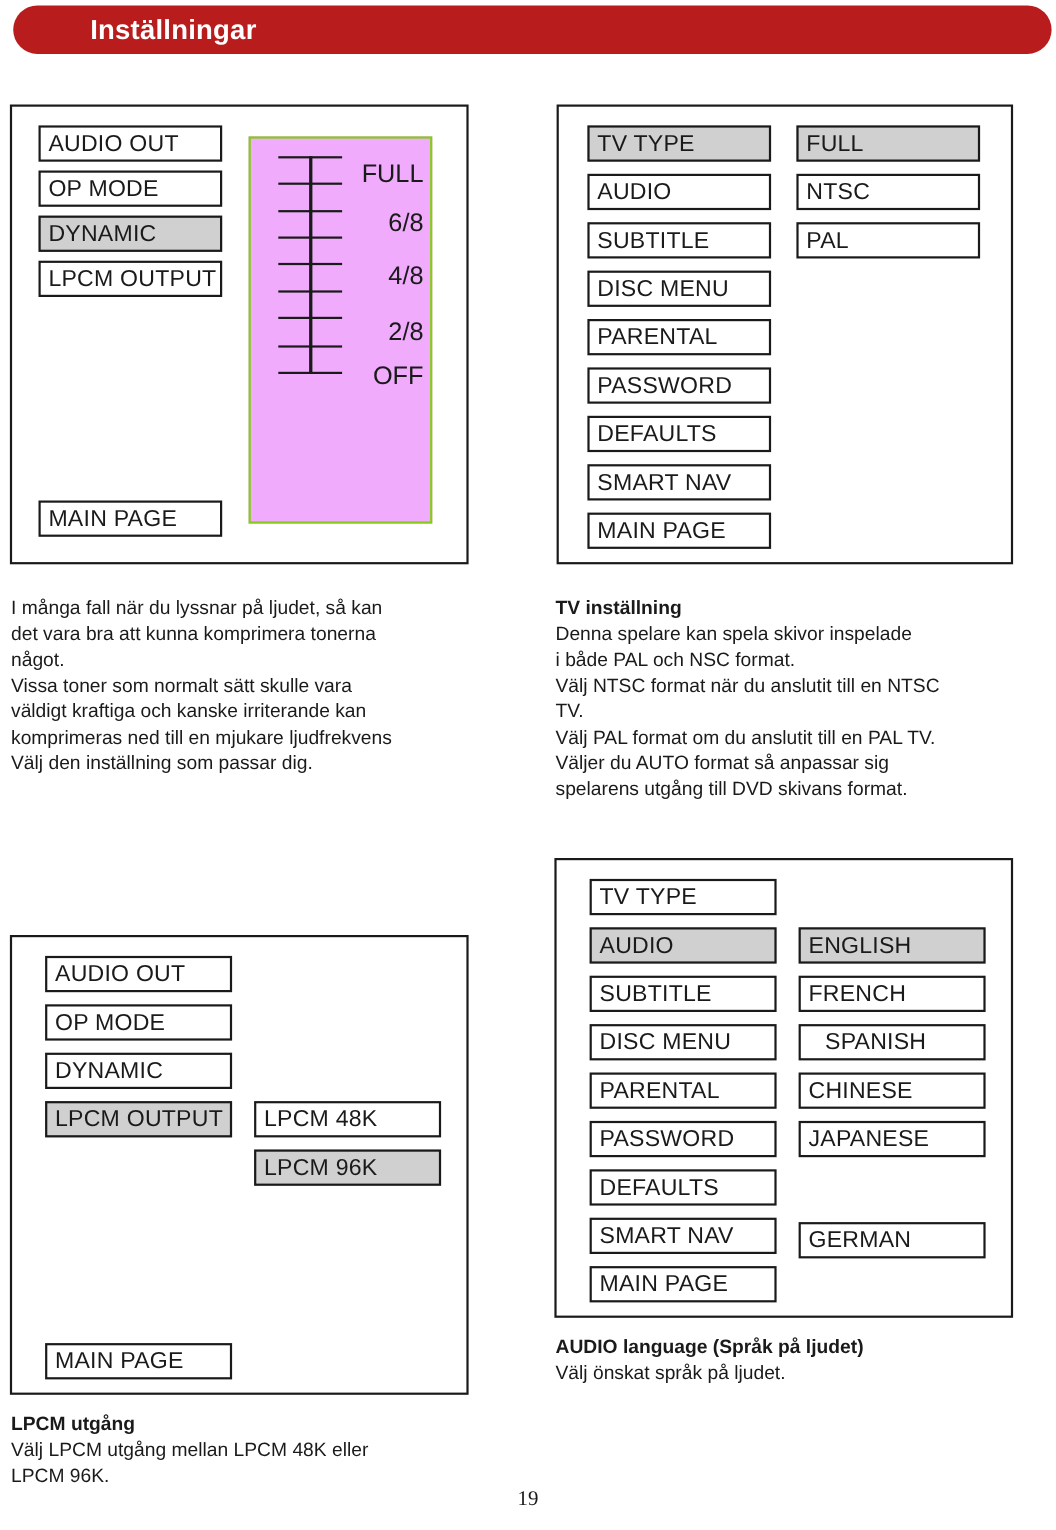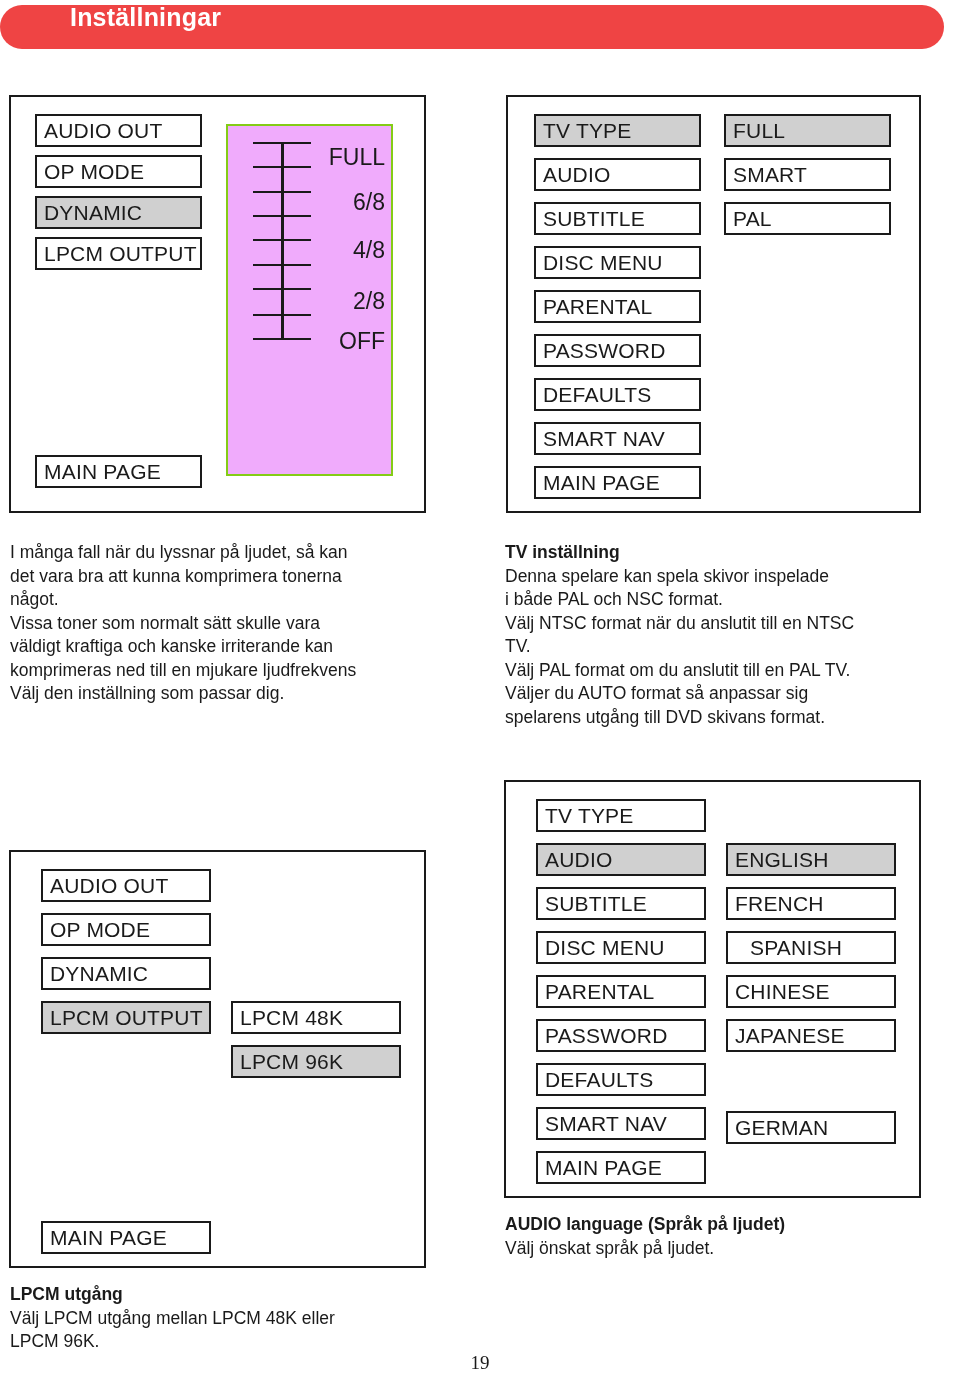--- a/index.html
+++ b/index.html
@@ -13,26 +13,26 @@
   }
   #page {
     position: relative;
     width: 960px; height: 1391px;
     background: #ffffff;
   }
 
   
   .header-bar {
     position: absolute;
-    left: 0; top: 5px;
+    left: 12px; top: 5px;
     width: 944px; height: 44px;
-    background: #ef4444;
+    background: #b91c1c;
     border-radius: 22px;
     display: flex;
-    align-items: flex-start;
+    align-items: center;
   }
   .header-title {
     margin-left: 70px;
     color: #ffffff;
     font-size: 25px;
     font-weight: bold;
     letter-spacing: 0.2px;
     line-height: 1;
   }
 
@@ -183,21 +183,21 @@
       <span>SMART NAV</span>
     </div>
     <div class="osd-item" style="left:26px; top:369px; width:167px; height:33px;">
       <span>MAIN PAGE</span>
     </div>
 
     <div class="osd-item sel" style="left:216px; top:17px; width:167px; height:33px;">
       <span>FULL</span>
     </div>
     <div class="osd-item" style="left:216px; top:61px; width:167px; height:33px;">
-      <span>SMART</span>
+      <span>NTSC</span>
     </div>
     <div class="osd-item" style="left:216px; top:105px; width:167px; height:33px;">
       <span>PAL</span>
     </div>
   </div>
 
   <div class="copy" style="left:10px; top:541px; width:450px;">
     <span class="copy-line">I många fall när du lyssnar på ljudet, så kan</span>
     <span class="copy-line">det vara bra att kunna komprimera tonerna</span>
     <span class="copy-line">något.</span>

